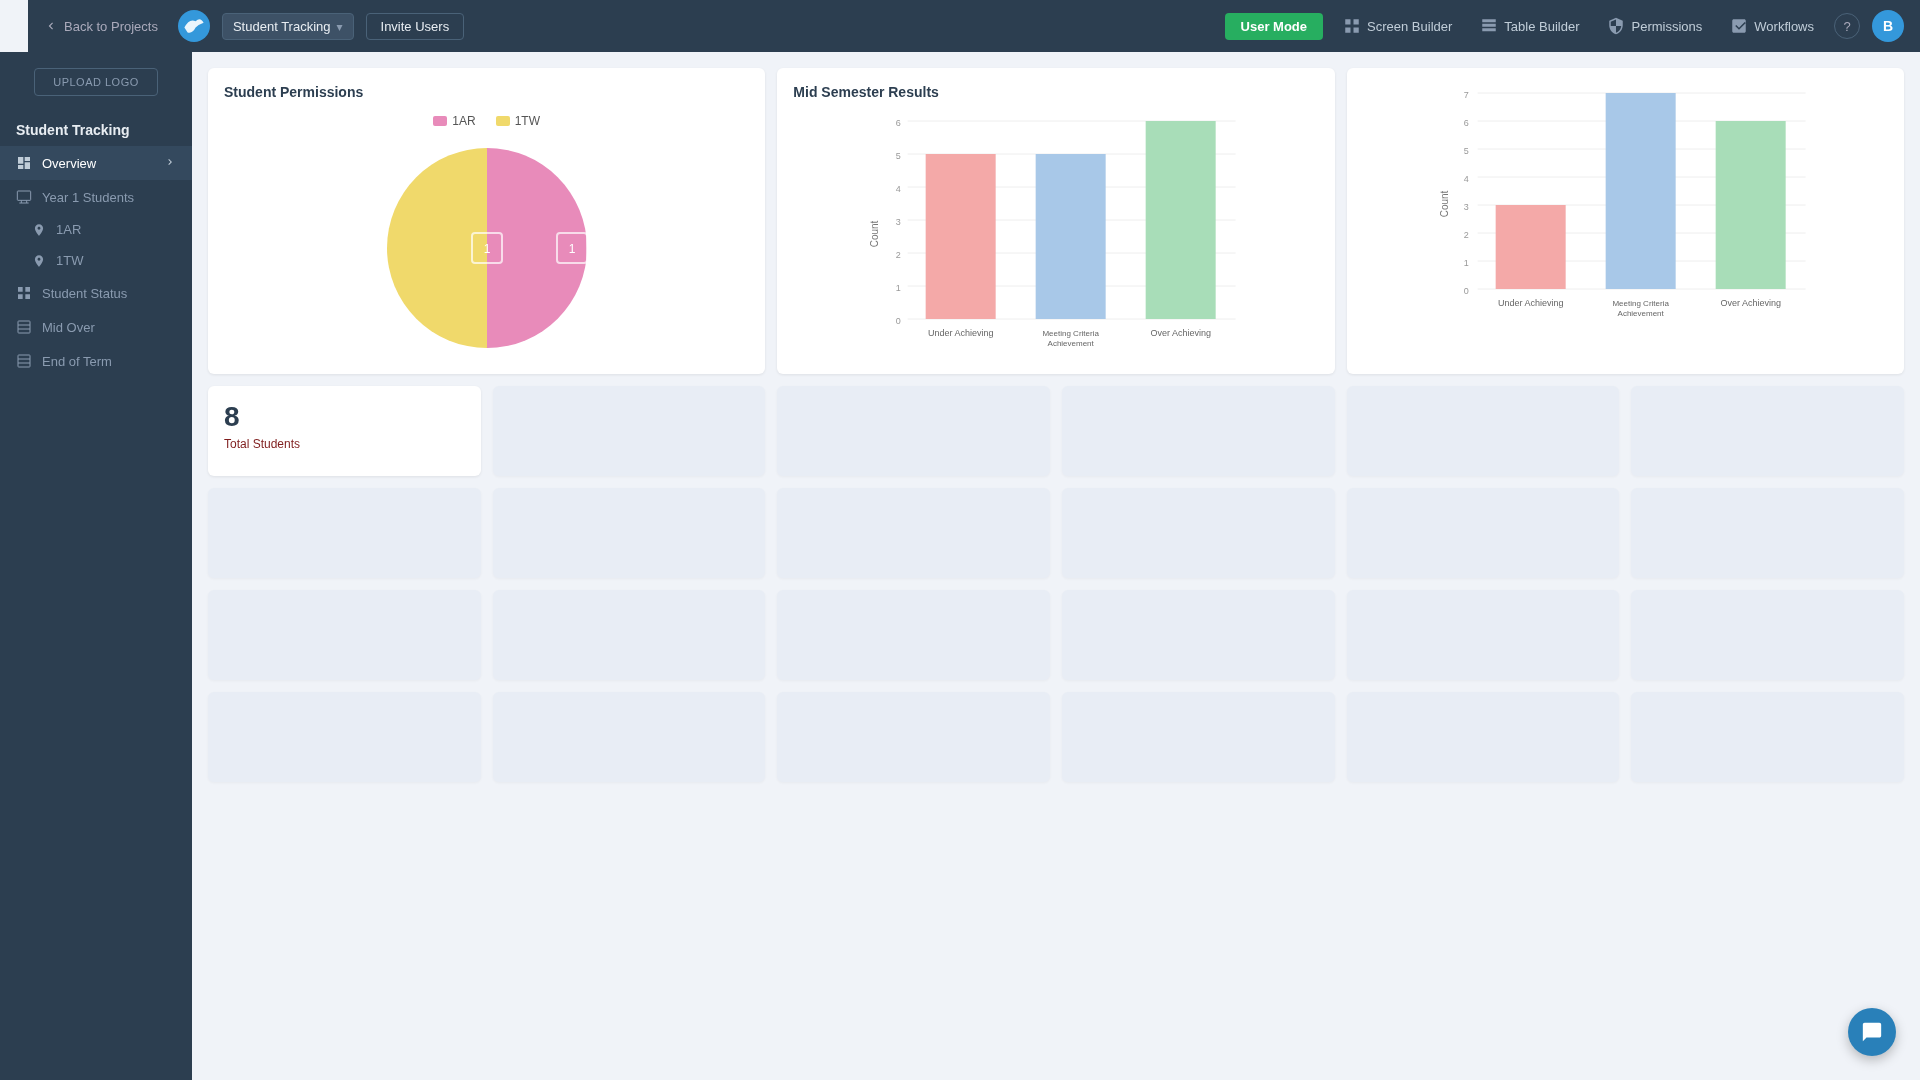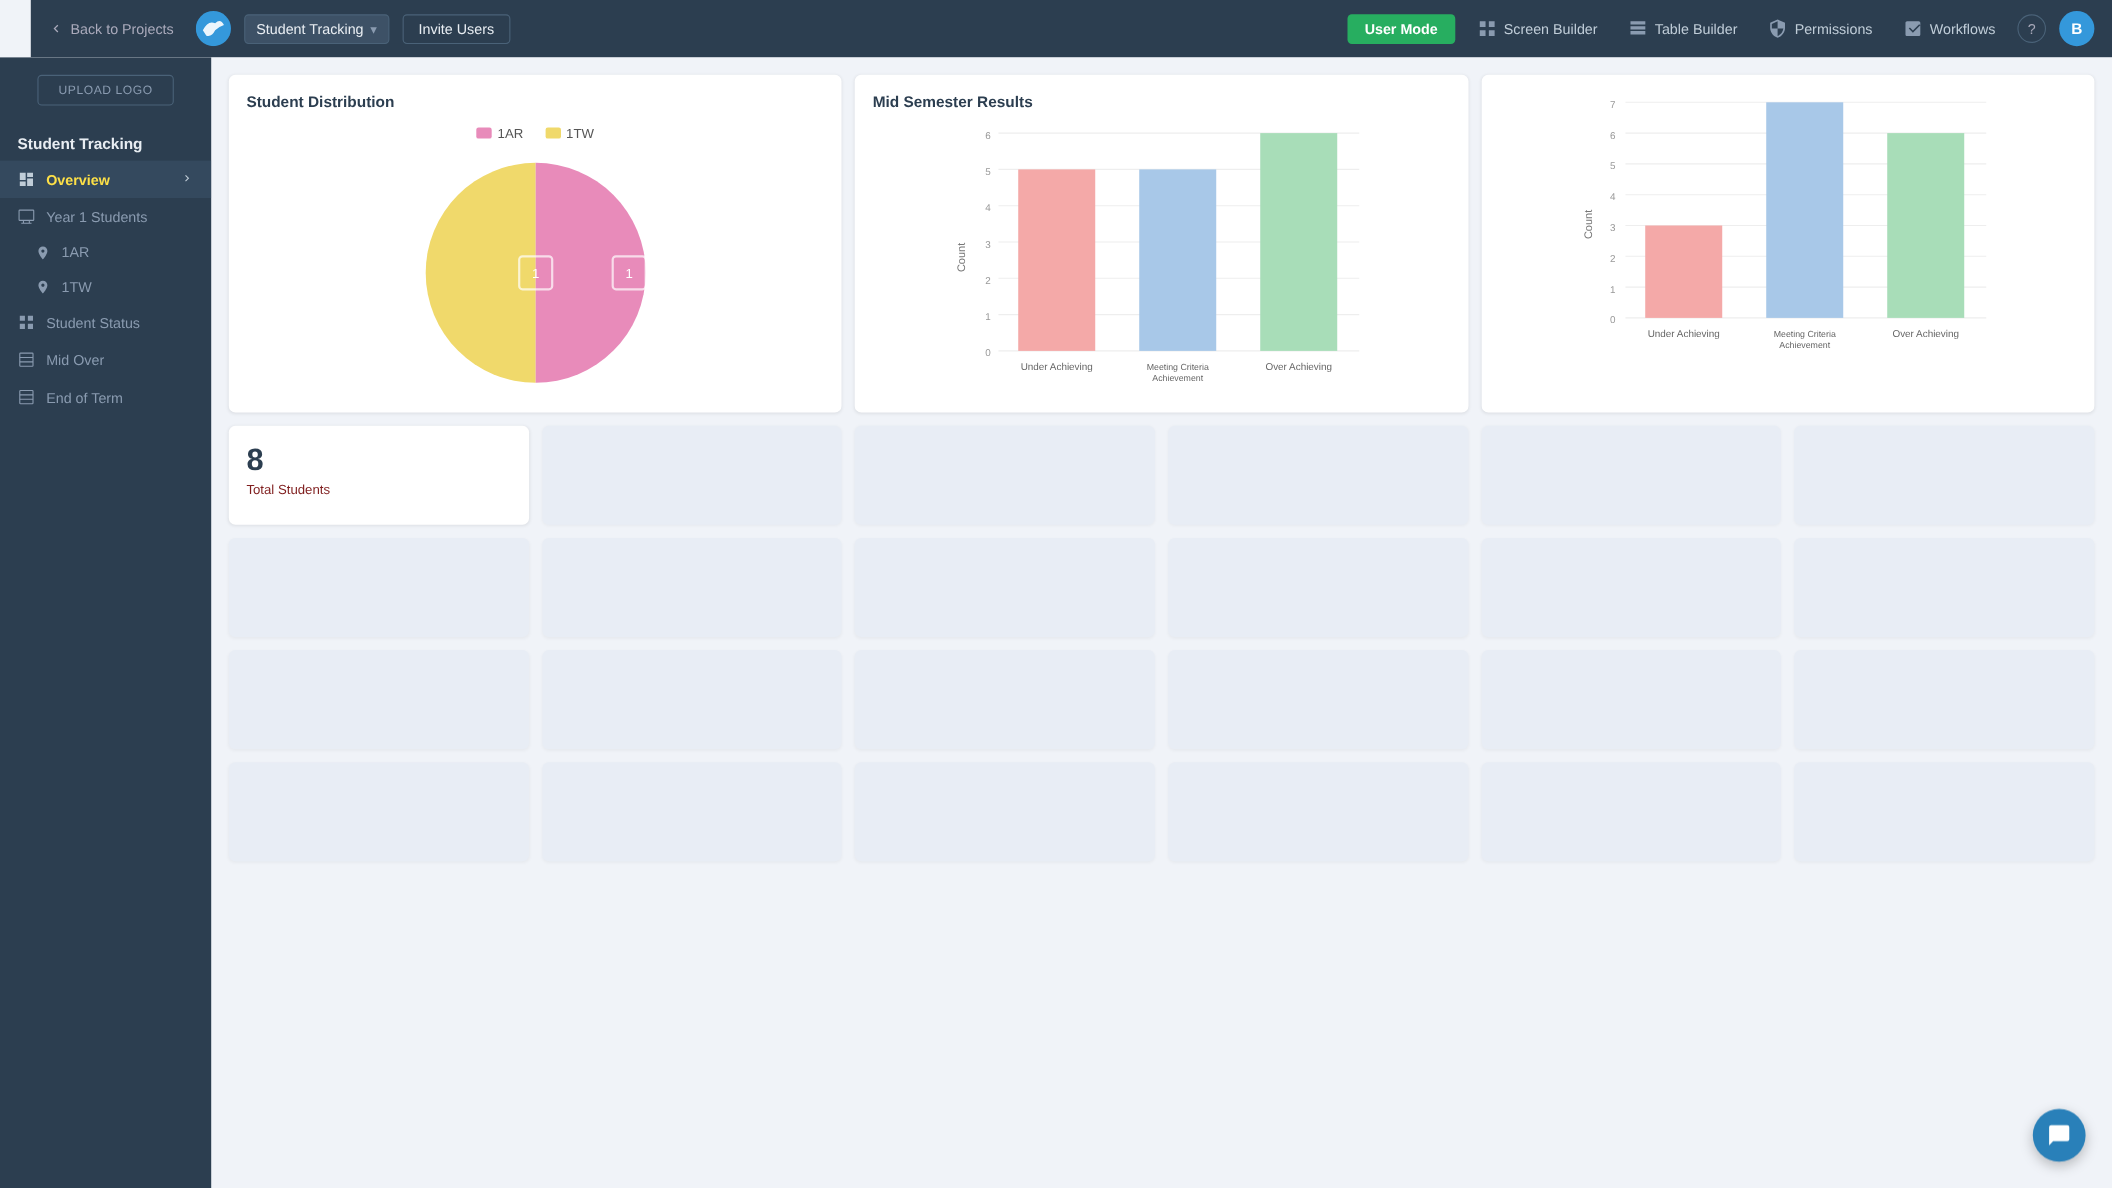--- a/index.html
+++ b/index.html
@@ -58,21 +58,21 @@
     }
     .sidebar-section-title {
       color: #e8edf2; font-size: 14px; font-weight: 600;
       padding: 10px 16px 8px 16px;
     }
     .sidebar-item {
       display: flex; align-items: center; gap: 10px;
       padding: 9px 16px; color: #8a9bb0; font-size: 13px; cursor: pointer;
       transition: background 0.15s;
     }
-    .sidebar-item.active { background: #34495e; color: #fde047; font-weight: bold; }
+    .sidebar-item.active { background: #34495e; color: #ffffff; }
     .sidebar-item svg { width: 16px; height: 16px; fill: #8a9bb0; flex-shrink: 0; }
     .sidebar-item.active svg { fill: #c0cdd8; }
     .sidebar-item .arrow { margin-left: auto; }
     .sidebar-item .arrow svg { width: 12px; height: 12px; }
     .sidebar-sub-item {
       display: flex; align-items: center; gap: 10px;
       padding: 8px 16px 8px 32px; color: #8a9bb0; font-size: 13px; cursor: pointer;
     }
     .sidebar-sub-item svg { width: 14px; height: 14px; fill: #8a9bb0; flex-shrink: 0; }
 
@@ -249,21 +249,21 @@
         </svg>
       <span>End of Term</span>
     </div>
   </aside>
 
   <main class="content">
 
     <div class="charts-row">
 
       <div class="chart-card">
-        <div class="chart-title">Student Distribution</div>
+        <div class="chart-title">Student Permissions</div>
         <div class="pie-container">
           <div class="pie-legend">
             <div class="legend-item">
               <div class="legend-dot" style="background:#e88bba;"></div>
               <span>1AR</span>
             </div>
             <div class="legend-item">
               <div class="legend-dot" style="background:#f0d96b;"></div>
               <span>1TW</span>
             </div>

